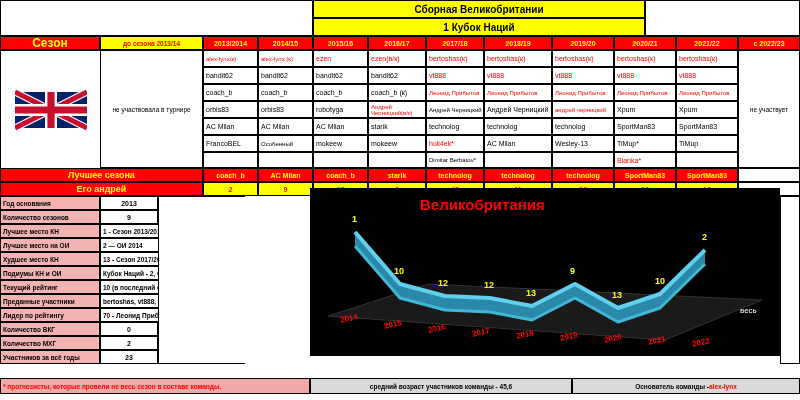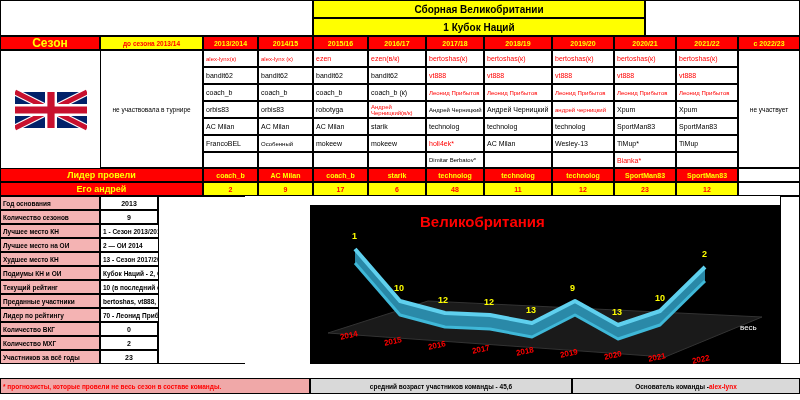--- a/index.html
+++ b/index.html
@@ -125,21 +125,21 @@
   <div class="cell b l white sm" style="left:203px;top:152px;width:55px;height:16px;"></div>
   <div class="cell b l white sm" style="left:258px;top:152px;width:55px;height:16px;"></div>
   <div class="cell b l white sm" style="left:313px;top:152px;width:55px;height:16px;"></div>
   <div class="cell b l white sm" style="left:368px;top:152px;width:58px;height:16px;"></div>
   <div class="cell b l white tiny" style="left:426px;top:152px;width:58px;height:16px;">Dimitar Berbatov*</div>
   <div class="cell b l white sm" style="left:484px;top:152px;width:68px;height:16px;"></div>
   <div class="cell b l white sm" style="left:552px;top:152px;width:62px;height:16px;"></div>
   <div class="cell b l white sm" style="left:614px;top:152px;width:62px;height:16px;color:#ff0000;">Bianka*</div>
   <div class="cell b l white sm" style="left:676px;top:152px;width:62px;height:16px;"></div>
 
-  <div class="cell b c red bold" style="left:0px;top:168px;width:203px;height:14px;font-size:9px;">Лидер провели</div>
+  <div class="cell b c red bold" style="left:0px;top:168px;width:203px;height:14px;font-size:9px;">Лучшее сезона</div>
   <div class="cell b c red bold sm" style="left:203px;top:168px;width:55px;height:14px;">coach_b</div>
   <div class="cell b c red bold sm" style="left:258px;top:168px;width:55px;height:14px;">AC Milan</div>
   <div class="cell b c red bold sm" style="left:313px;top:168px;width:55px;height:14px;">coach_b</div>
   <div class="cell b c red bold sm" style="left:368px;top:168px;width:58px;height:14px;">starik</div>
   <div class="cell b c red bold sm" style="left:426px;top:168px;width:58px;height:14px;">technolog</div>
   <div class="cell b c red bold sm" style="left:484px;top:168px;width:68px;height:14px;">technolog</div>
   <div class="cell b c red bold sm" style="left:552px;top:168px;width:62px;height:14px;">technolog</div>
   <div class="cell b c red bold sm" style="left:614px;top:168px;width:62px;height:14px;">SportMan83</div>
   <div class="cell b c red bold sm" style="left:676px;top:168px;width:62px;height:14px;">SportMan83</div>
   <div class="cell b white" style="left:738px;top:168px;width:62px;height:14px;"></div>
@@ -174,21 +174,21 @@
   <div class="cell b l white bold tiny2" style="left:100px;top:294px;width:200px;height:14px;">bertoshas, vt888, Леонид Прибытов – 5 сезонов</div>
   <div class="cell b l pink bold tiny2" style="left:0px;top:308px;width:100px;height:14px;">Лидер по рейтингу</div>
   <div class="cell b l white bold tiny2" style="left:100px;top:308px;width:200px;height:14px;">70 - Леонид Прибытов(в последний сезон сборной)</div>
   <div class="cell b l pink bold tiny2" style="left:0px;top:322px;width:100px;height:14px;">Количество ВКГ</div>
   <div class="cell b c white bold sm" style="left:100px;top:322px;width:58px;height:14px;">0</div>
   <div class="cell b l pink bold tiny2" style="left:0px;top:336px;width:100px;height:14px;">Количество МХГ</div>
   <div class="cell b c white bold sm" style="left:100px;top:336px;width:58px;height:14px;">2</div>
   <div class="cell b l pink bold tiny2" style="left:0px;top:350px;width:100px;height:14px;">Участников за всё годы</div>
   <div class="cell b c white bold sm" style="left:100px;top:350px;width:58px;height:14px;">23</div>
 
-  <div class="chart" style="left:310px;top:205px;width:470px;height:168px;">
+  <div class="chart" style="left:310px;top:188px;width:470px;height:168px;">
     <div style="position:absolute;left:110px;top:8px;color:#ff0000;font-weight:bold;font-size:15px;font-family:'Liberation Sans',sans-serif;">Великобритания</div>
     <svg width="470" height="168" viewBox="0 0 470 168">
 
       <polygon points="18,128 118,96 452,112 355,152" fill="#1a1a1a" stroke="#333" stroke-width="1"></polygon>
 
       <polygon points="45,44 90,96 135,108 180,110 222,118 265,96 308,120 350,106 395,62 395,76 350,120 308,134 265,110 222,132 180,124 135,122 90,110 45,58" fill="#2b8fb0" opacity="0.95"></polygon>
       <polyline points="45,44 90,96 135,108 180,110 222,118 265,96 308,120 350,106 395,62" fill="none" stroke="#5fd0ee" stroke-width="4" stroke-linejoin="round"></polyline>
       <polyline points="45,58 90,110 135,122 180,124 222,132 265,110 308,134 350,120 395,76" fill="none" stroke="#3fb8d8" stroke-width="3" stroke-linejoin="round"></polyline>
     </svg>
     

